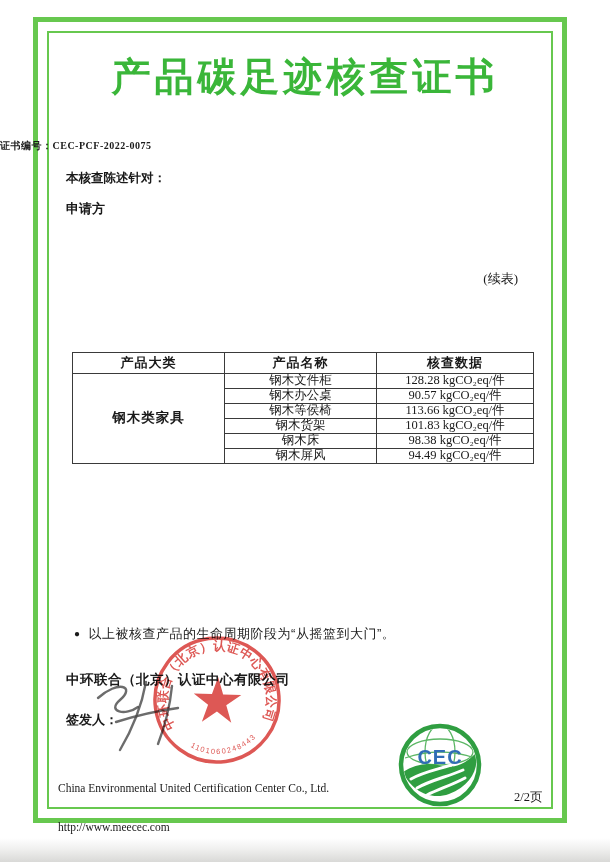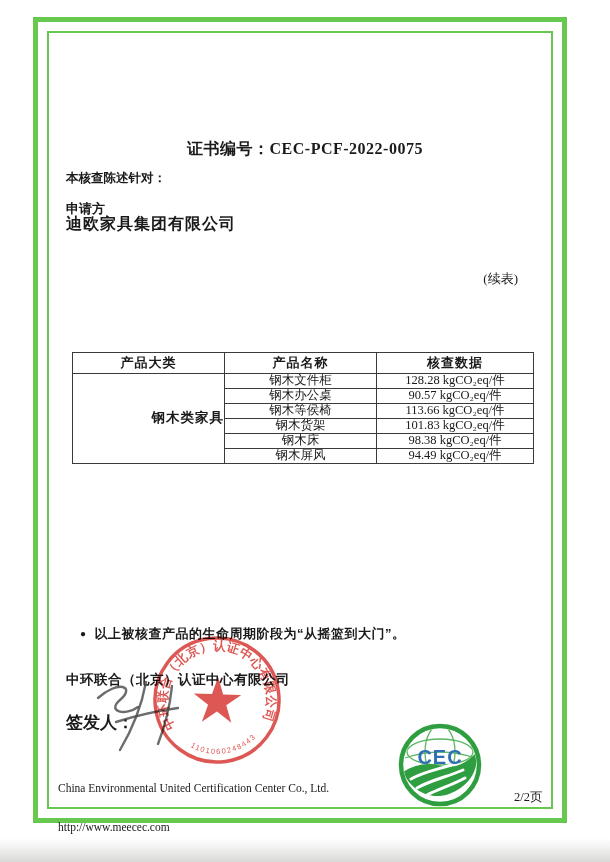--- a/index.html
+++ b/index.html
@@ -21,44 +21,44 @@
   .title-cn{
     position:absolute;left:0;right:0;top:50px;text-align:center;
     font-family:"Liberation Sans",sans-serif;font-weight:800;font-size:39px;
     letter-spacing:4px;color:var(--green-title);
   }
   .title-en{
     position:absolute;left:0;right:0;top:101px;text-align:center;
     font-family:"Liberation Serif",serif;font-weight:500;font-size:23px;color:var(--green-title);
   }
   .cert-no{
-    position:absolute;left:0;right:0;top:139px;text-align:center;
-    font-size:16px;font-weight:700;letter-spacing:.5px;
+    position:absolute;left:0;right:0;top:139px;text-align:left;
+    font-size:10px;font-weight:700;letter-spacing:.5px;
   }
   .cert-no .lbl{font-family:"Liberation Sans",sans-serif;}
   .statement-for{position:absolute;left:66px;top:170px;font-family:Liberation Mono, monospace;font-weight:700;font-size:12.5px;}
   .applicant-label{position:absolute;left:66px;top:200px;font-family:"Liberation Sans",sans-serif;font-weight:700;font-size:13px;}
   .applicant-name{position:absolute;left:66px;top:214px;font-family:"Liberation Sans",sans-serif;font-weight:700;font-size:16px;letter-spacing:1px;}
   .address-line{position:absolute;left:66px;top:235px;font-size:12.5px;}
   .address-line .addr-label{font-family:"Liberation Sans",sans-serif;font-weight:700;}
   .continued{position:absolute;right:92px;top:270px;font-size:13px;}
   table.data-table{
     position:absolute;left:72px;top:352px;width:461px;border-collapse:collapse;table-layout:fixed;
     border:1.5px solid #333;
   }
   table.data-table th,table.data-table td{border:1px solid #3a3a3a;text-align:center;vertical-align:middle;padding:0;}
   table.data-table th{
     height:21px;font-family:"Liberation Sans",sans-serif;font-weight:700;font-size:13px;letter-spacing:1px;
   }
   table.data-table td{height:15px;font-size:12.5px;line-height:1.1;}
-  table.data-table td.cat{font-family:"Liberation Sans",sans-serif;font-weight:700;font-size:13.5px;letter-spacing:1px;text-align:right;}
-  .lifecycle-note{position:absolute;left:80px;top:625px;font-family:"Liberation Sans",sans-serif;font-weight:700;font-size:13px;letter-spacing:.5px;}
+  table.data-table td.cat{font-family:"Liberation Sans",sans-serif;font-weight:700;font-size:13.5px;letter-spacing:1px;}
+  .lifecycle-note{position:absolute;left:74px;top:625px;font-family:"Liberation Sans",sans-serif;font-weight:400;font-size:13px;letter-spacing:.5px;}
   .lifecycle-note .bullet{font-size:10px;vertical-align:1px;margin-right:8px;}
   .issuer-org{position:absolute;left:66px;top:671px;font-family:"Liberation Sans",sans-serif;font-weight:700;font-size:13.5px;letter-spacing:.5px;z-index:2;}
-  .signer-line{position:absolute;left:66px;top:711px;font-family:"Liberation Sans",sans-serif;font-weight:700;font-size:17px;z-index:2;}
+  .signer-line{position:absolute;left:66px;top:711px;font-family:"Liberation Sans",sans-serif;font-weight:700;font-size:13px;z-index:2;}
   .issue-date-line{position:absolute;left:66px;top:752px;font-size:13.5px;z-index:2;}
   .issue-date-line .date-label{font-family:"Liberation Sans",sans-serif;font-weight:700;}
   .signature-svg{position:absolute;left:86px;top:676px;z-index:3;}
   .signature-svg path{stroke:#474747;stroke-width:2.4;fill:none;stroke-linecap:round;opacity:.8;}
   .stamp-svg{position:absolute;left:149px;top:632px;z-index:4;mix-blend-mode:multiply;transform:rotate(-8deg);opacity:.88;}
   .stamp-svg .ring{stroke:var(--stamp-red);fill:none;stroke-width:3.5;}
   .stamp-svg text{fill:var(--stamp-red);}
   .stamp-svg .star{fill:var(--stamp-red);}
   .cec-logo-svg{position:absolute;left:397px;top:722px;z-index:1;}
   .footer-company{position:absolute;left:58px;top:782px;font-size:11.5px;}
@@ -67,28 +67,28 @@
   .page-shadow{position:absolute;left:0;right:0;top:838px;height:24px;
     background:linear-gradient(to bottom,#ffffff 0%,#f0f0ef 45%,#d9d9d7 100%);}
 </style>
 </head>
 <body>
 
 <div id="page">
   <div class="frame-outer"></div>
   <div class="frame-inner"></div>
 
+  <div class="title-cn">产品碳足迹核查证书</div>
 
   <div class="cert-no">
     <span class="lbl">证书编号：</span><span>CEC-PCF-2022-0075</span>
   </div>
 
   <div class="statement-for">本核查陈述针对：</div>
   <div class="applicant-label">申请方</div>
-  <div class="applicant-name">迪欧家具集团有限公司</div>
   <div class="continued">(续表)</div>
 
   <table class="data-table">
     <colgroup>
         <col style="width:152px">
         <col style="width:152px">
         <col style="width:157px">
       </colgroup>
     <thead>
       <tr>

